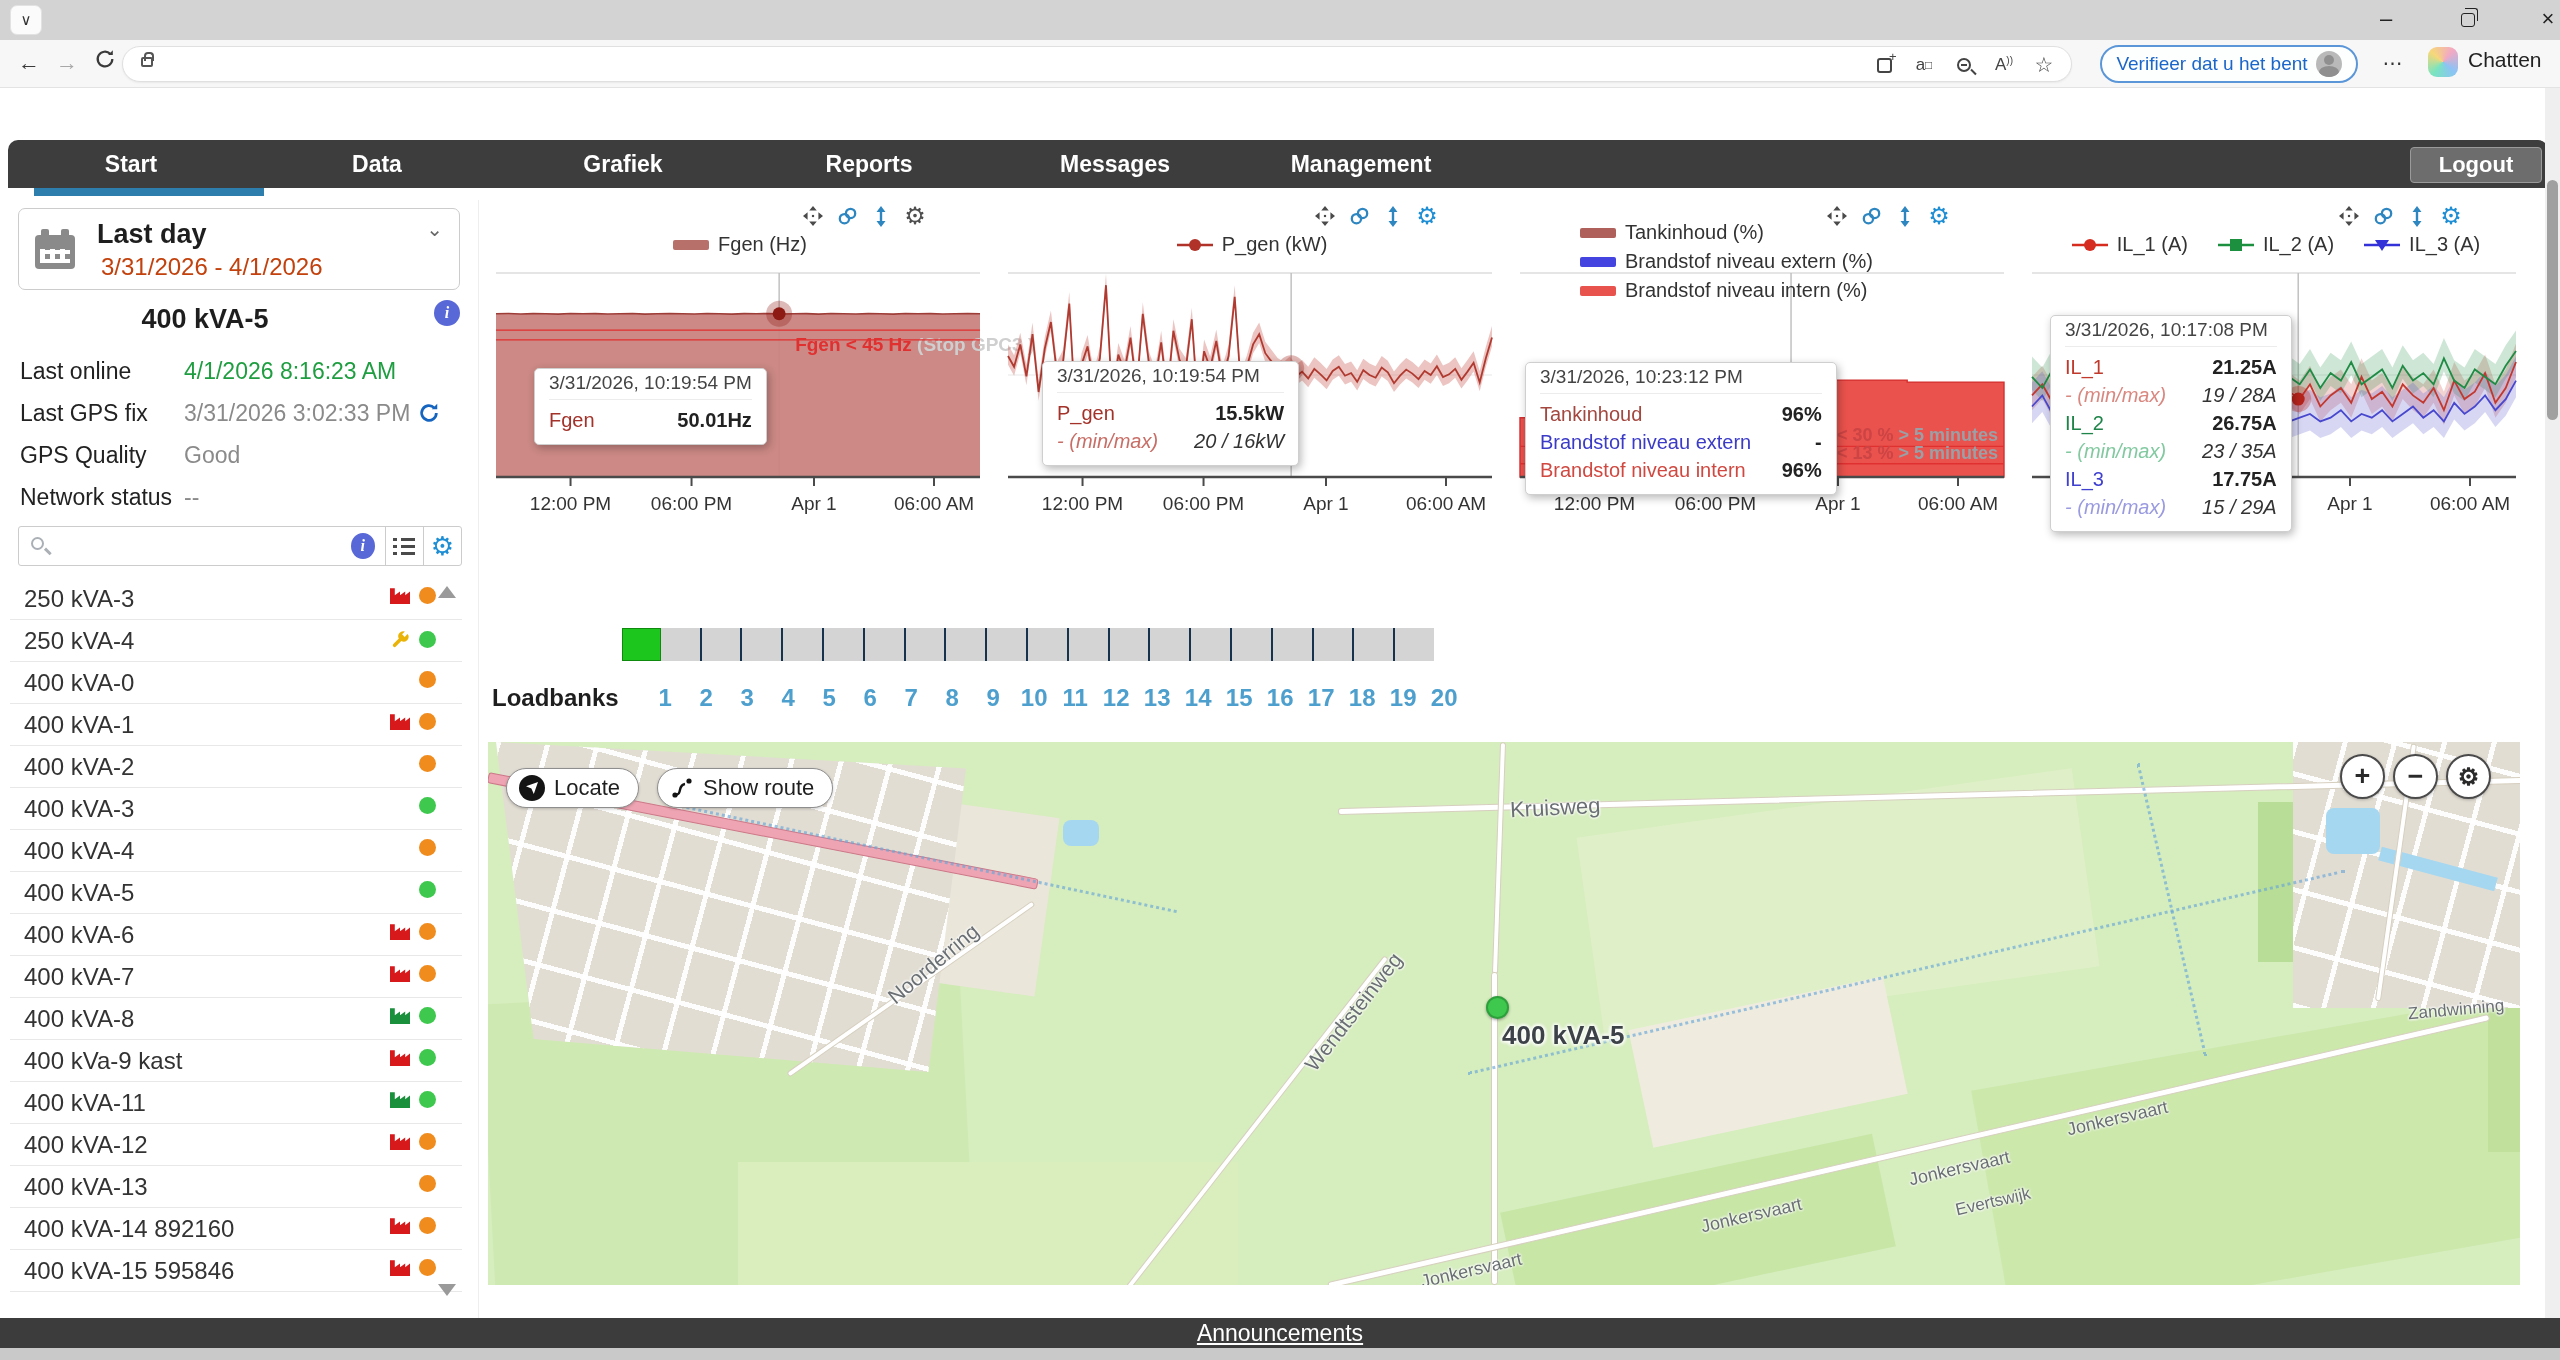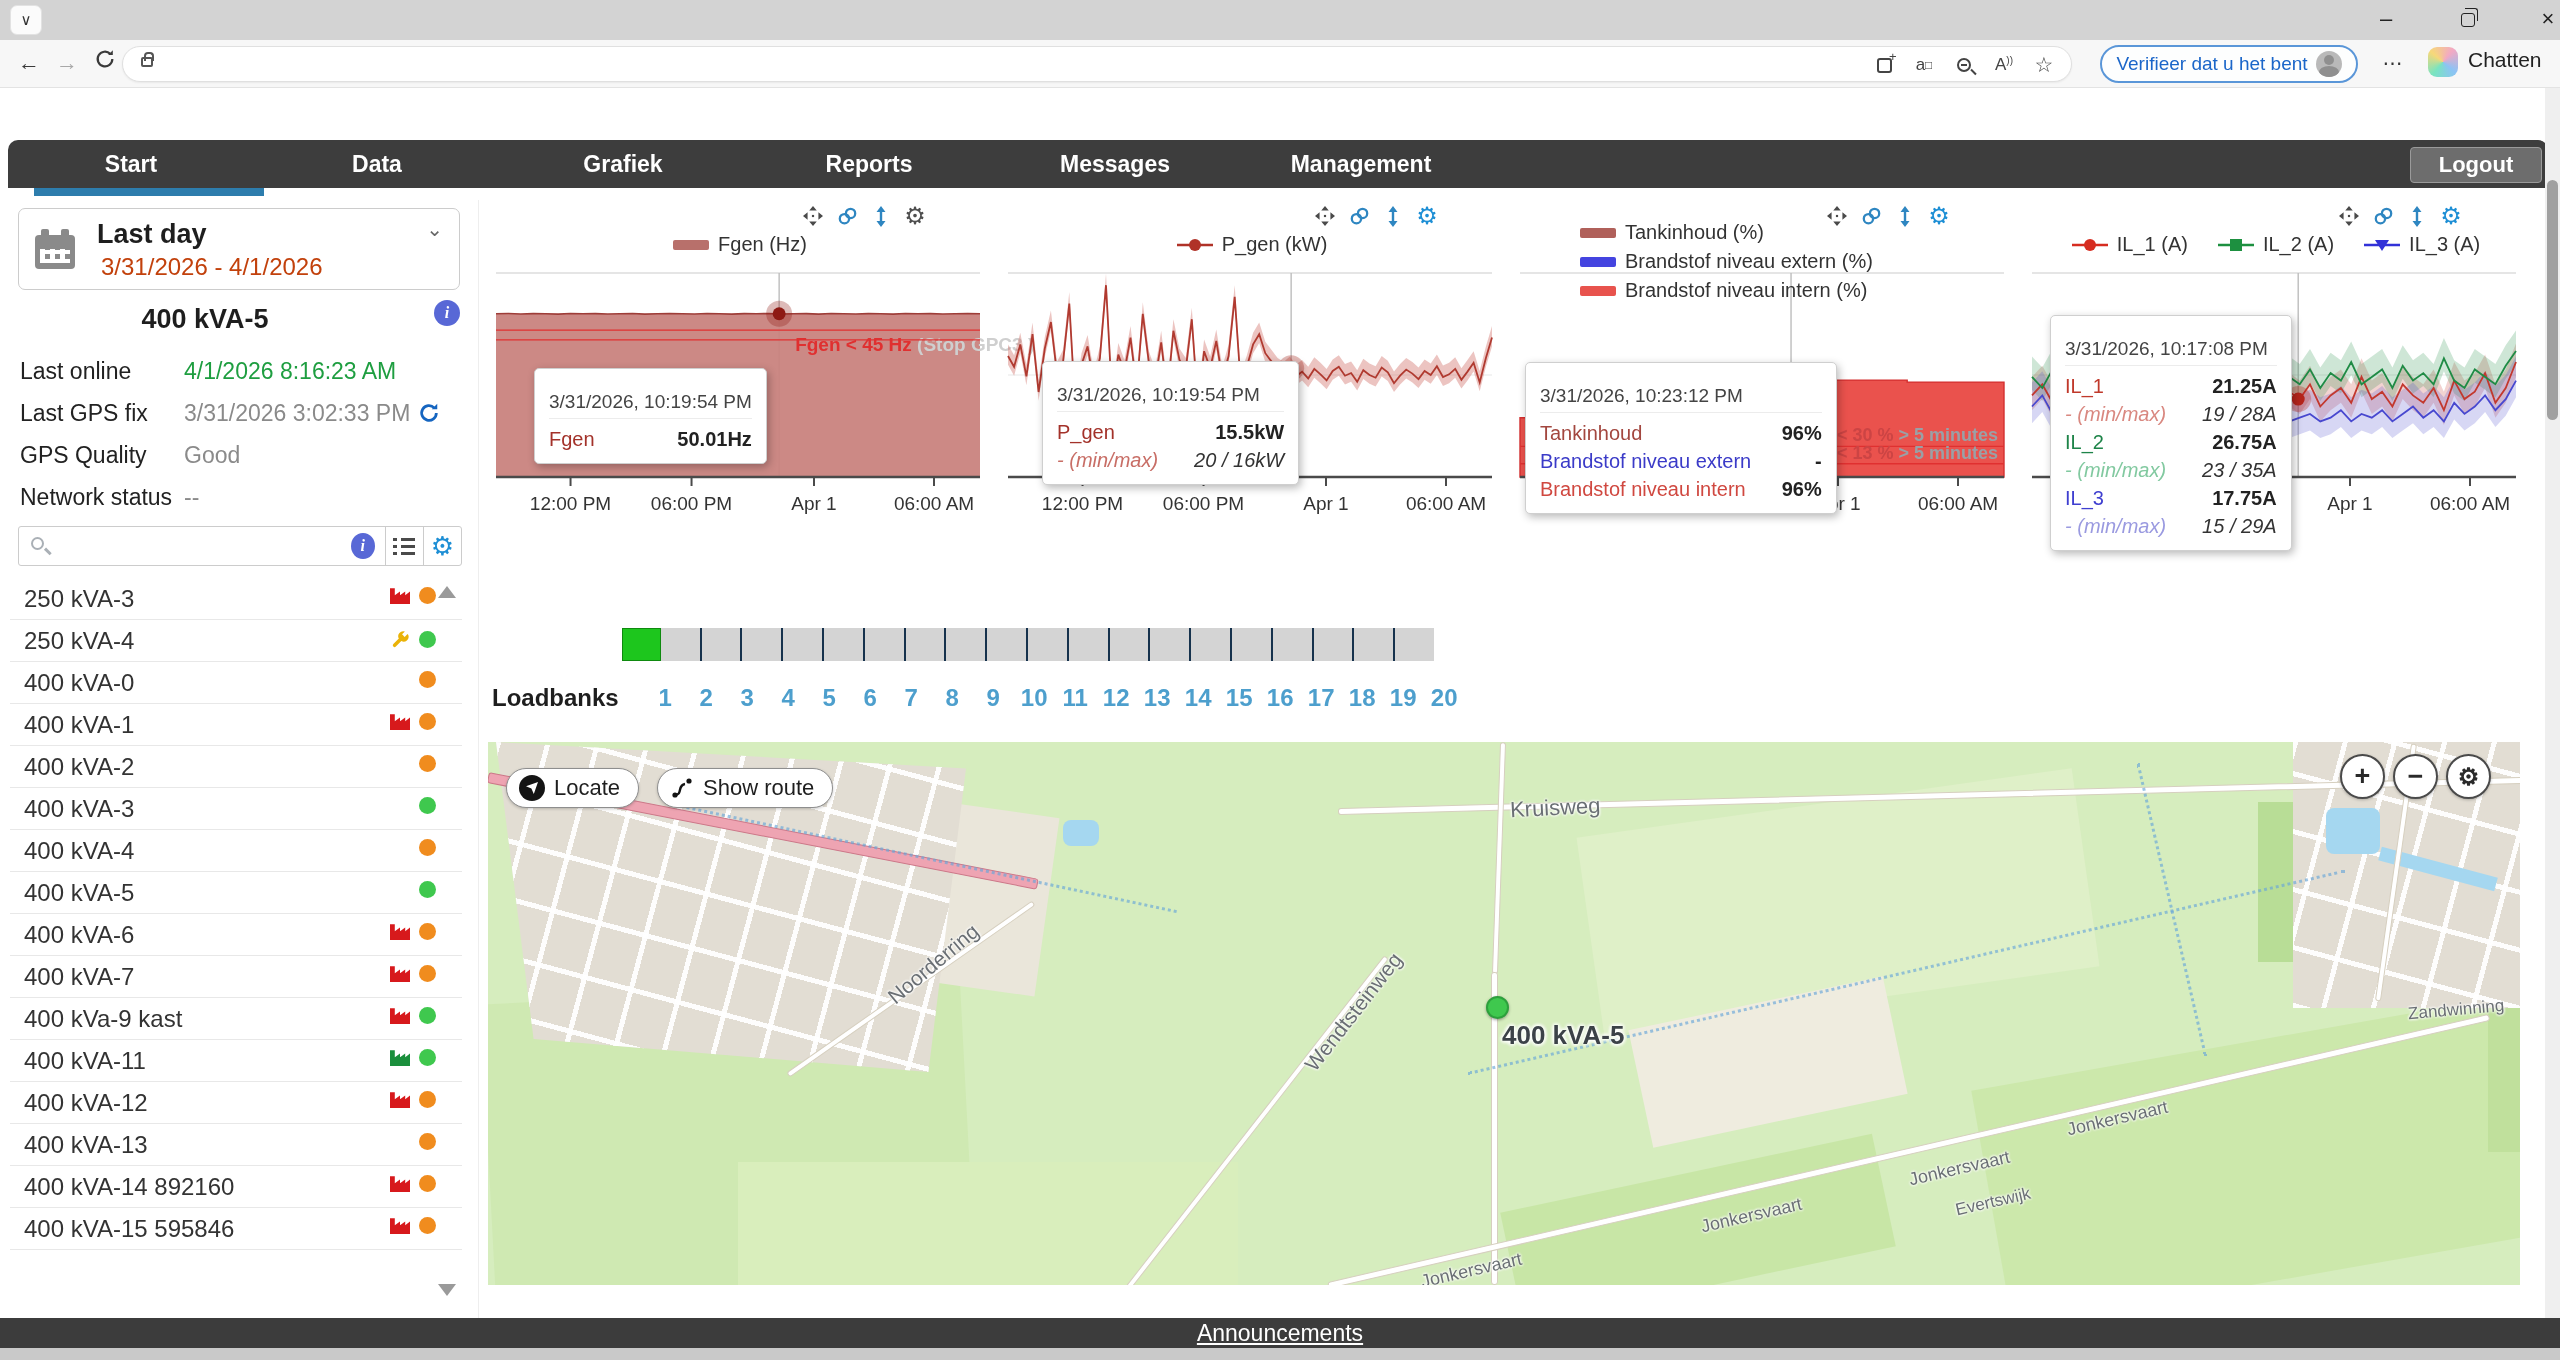--- a/index.html
+++ b/index.html
@@ -90,21 +90,21 @@
 
   
   #charts { position:absolute; left:488px; top:115px; width:2040px; height:382px; display:flex; gap:8px; }
   .chart { position:relative; width:504px; height:382px; }
   .chart-icons { position:absolute; right:66px; top:2px; display:flex; gap:12px; z-index:5; }
   .chart-icons .ci { width:22px; height:22px; display:flex; align-items:center; justify-content:center; }
   .legend { position:absolute; left:0; top:30px; width:100%; display:flex; flex-direction:column; align-items:center; gap:6px; z-index:4; }
   .legrow { display:flex; gap:34px; }
   .legitem { display:flex; align-items:center; gap:9px; font-size:20px; color:#333; }
   .chart svg.plot { position:absolute; left:0; top:40px; overflow:visible; }
-  .tooltip { position:absolute; background:#fff; border:1px solid #cfcfcf; border-radius:5px; box-shadow:2px 3px 9px rgba(0,0,0,.28); padding:22px 14px 10px; z-index:6; white-space:nowrap; }
+  .tooltip { position:absolute; background:#fff; border:1px solid #cfcfcf; border-radius:5px; box-shadow:2px 3px 9px rgba(0,0,0,.28); padding:3px 14px 10px; z-index:6; white-space:nowrap; }
   .tt-time { font-size:19px; color:#444; border-bottom:1px solid #ececec; padding-bottom:5px; margin-bottom:6px; }
   .tt-row { display:flex; justify-content:space-between; gap:36px; font-size:20px; line-height:28px; }
   .tt-row .v { color:#222; font-weight:bold; }
   .tt-row.it { font-style:italic; } .tt-row.it .v { font-weight:normal; color:#333; }
 
   
   #timeline { position:absolute; left:622px; top:540px; width:812px; height:33px; display:flex; }
   .seg { flex:1; background:#d4d4d4; border-left:2px solid #16324d; }
   .seg:first-child { border-left:none; background:#1dc61d; outline:1.5px solid #0f8a0f; outline-offset:-1.5px; }
   .seg:nth-child(2) { border-left:none; }
@@ -294,20 +294,27 @@
         <span class="ics">
           <span class="factory red"></span>
           <span class="dot orange"></span>
         </span>
       </div>
       <div class="devrow">
         <span class="nm">400 kVA-7</span>
         <span class="ics">
           <span class="factory red"></span>
           <span class="dot orange"></span>
+        </span>
+      </div>
+      <div class="devrow">
+        <span class="nm">400 kVA-8</span>
+        <span class="ics">
+          <span class="factory green"></span>
+          <span class="dot green"></span>
         </span>
       </div>
       <div class="devrow">
         <span class="nm">400 kVa-9 kast</span>
         <span class="ics">
           <span class="factory red"></span>
           <span class="dot green"></span>
         </span>
       </div>
       <div class="devrow">

